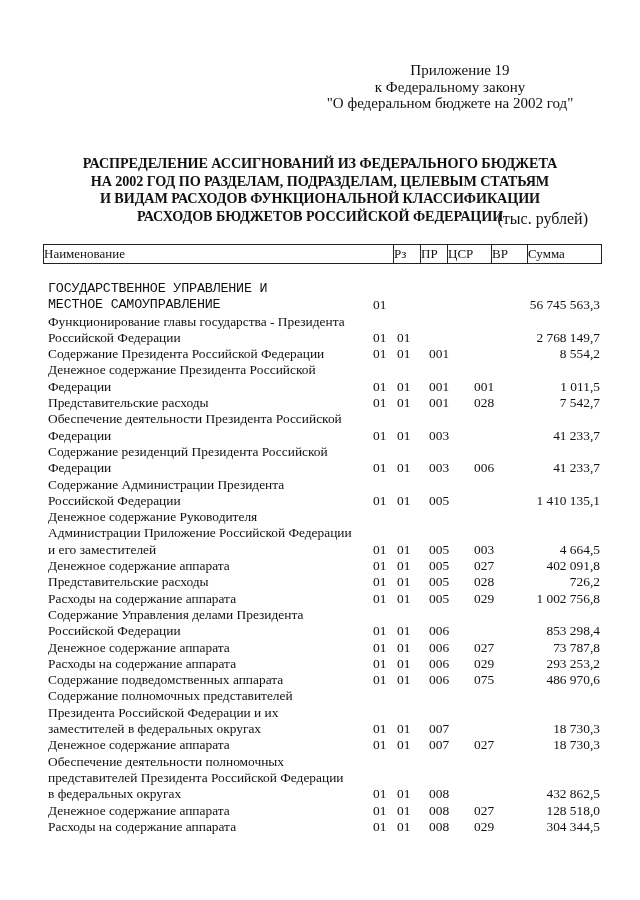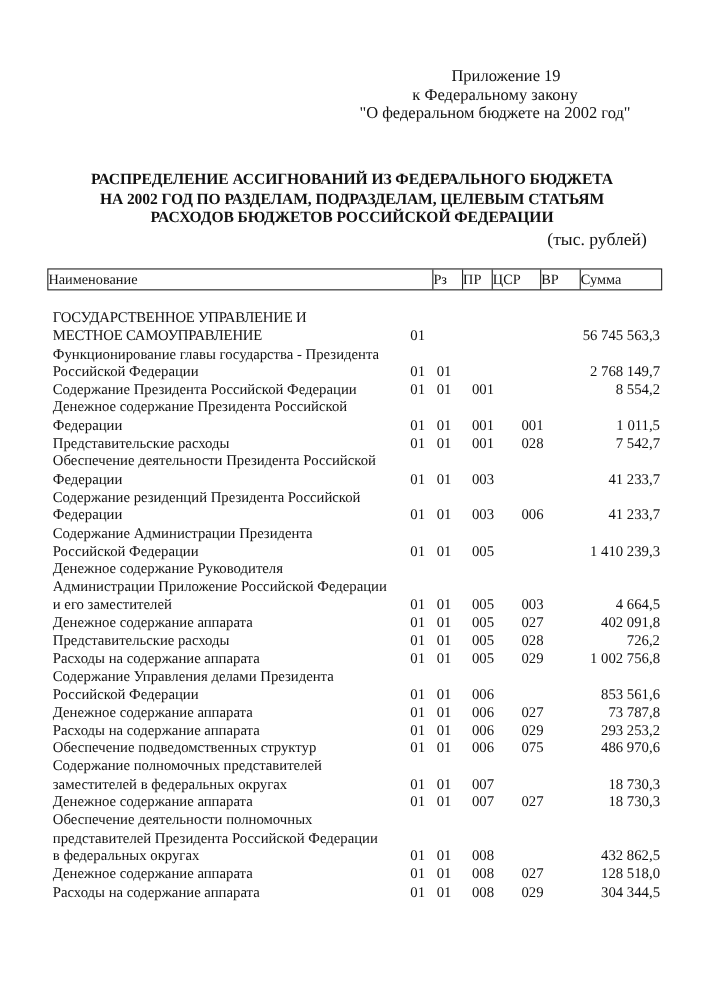--- a/index.html
+++ b/index.html
@@ -18,34 +18,35 @@
   .rows { position: absolute; left: 48px; top: 281px; width: 552px; font-size: 13.4px; line-height: 16.3px; }
   .row { position: relative; }
   .row .name { width: 320px; }
   .row .codes { position: absolute; bottom: 0; left: 325px; }
   .row .codes span { position: absolute; bottom: 0; white-space: nowrap; }
   .row .rz { left: 0; }
   .row .pr { left: 24px; }
   .row .csr { left: 56px; }
   .row .vr { left: 101px; }
   .row .sum { position: absolute; right: 0; bottom: 0; white-space: nowrap; }
-  .upper { letter-spacing: -0.2px; }
+  .upper { letter-spacing: -0.2px; font-family: Liberation Mono, monospace; }
 </style>
 </head>
 <body>
 
 <div class="annex">
   <div>Приложение 19</div>
   <div>к Федеральному закону</div>
   <div>"О федеральном бюджете на 2002 год"</div>
 </div>
 
 <div class="title">
   <div>РАСПРЕДЕЛЕНИЕ АССИГНОВАНИЙ ИЗ ФЕДЕРАЛЬНОГО БЮДЖЕТА</div>
   <div>НА 2002 ГОД ПО РАЗДЕЛАМ, ПОДРАЗДЕЛАМ, ЦЕЛЕВЫМ СТАТЬЯМ</div>
+  <div>И ВИДАМ РАСХОДОВ ФУНКЦИОНАЛЬНОЙ КЛАССИФИКАЦИИ</div>
   <div>РАСХОДОВ БЮДЖЕТОВ РОССИЙСКОЙ ФЕДЕРАЦИИ</div>
 </div>
 
 <div class="units">(тыс. рублей)</div>
 
 <div class="thead">
   <div style="width:349px">Наименование</div>
   <div style="width:26px">Рз</div>
   <div style="width:26px">ПР</div>
   <div style="width:43px">ЦСР</div>
@@ -143,21 +144,21 @@
       <div class="name">
         <div>Содержание Администрации Президента</div>
         <div>Российской Федерации</div>
       </div>
       <div class="codes">
         <span class="rz">01</span>
         <span class="pr">01</span>
         <span class="csr">005</span>
         <span class="vr"></span>
       </div>
-      <span class="sum">1 410 239,3</span>
+      <span class="sum">1 410 135,1</span>
     </div>
     <div class="row">
       <div class="name">
         <div>Денежное содержание Руководителя</div>
         <div>Администрации Приложение Российской Федерации</div>
         <div>и его заместителей</div>
       </div>
       <div class="codes">
         <span class="rz">01</span>
         <span class="pr">01</span>
@@ -200,21 +201,21 @@
       <div class="name">
         <div>Содержание Управления делами Президента</div>
         <div>Российской Федерации</div>
       </div>
       <div class="codes">
         <span class="rz">01</span>
         <span class="pr">01</span>
         <span class="csr">006</span>
         <span class="vr"></span>
       </div>
-      <span class="sum">853 561,6</span>
+      <span class="sum">853 298,4</span>
     </div>
     <div class="row">
       <div class="name">Денежное содержание аппарата</div>
       <div class="codes">
         <span class="rz">01</span>
         <span class="pr">01</span>
         <span class="csr">006</span>
         <span class="vr">027</span>
       </div>
       <span class="sum">73 787,8</span>
@@ -223,32 +224,33 @@
       <div class="name">Расходы на содержание аппарата</div>
       <div class="codes">
         <span class="rz">01</span>
         <span class="pr">01</span>
         <span class="csr">006</span>
         <span class="vr">029</span>
       </div>
       <span class="sum">293 253,2</span>
     </div>
     <div class="row">
-      <div class="name">Обеспечение подведомственных структур</div>
+      <div class="name">Содержание подведомственных аппарата</div>
       <div class="codes">
         <span class="rz">01</span>
         <span class="pr">01</span>
         <span class="csr">006</span>
         <span class="vr">075</span>
       </div>
       <span class="sum">486 970,6</span>
     </div>
     <div class="row">
       <div class="name">
         <div>Содержание полномочных представителей</div>
+        <div>Президента Российской Федерации и их</div>
         <div>заместителей в федеральных округах</div>
       </div>
       <div class="codes">
         <span class="rz">01</span>
         <span class="pr">01</span>
         <span class="csr">007</span>
         <span class="vr"></span>
       </div>
       <span class="sum">18 730,3</span>
     </div>

